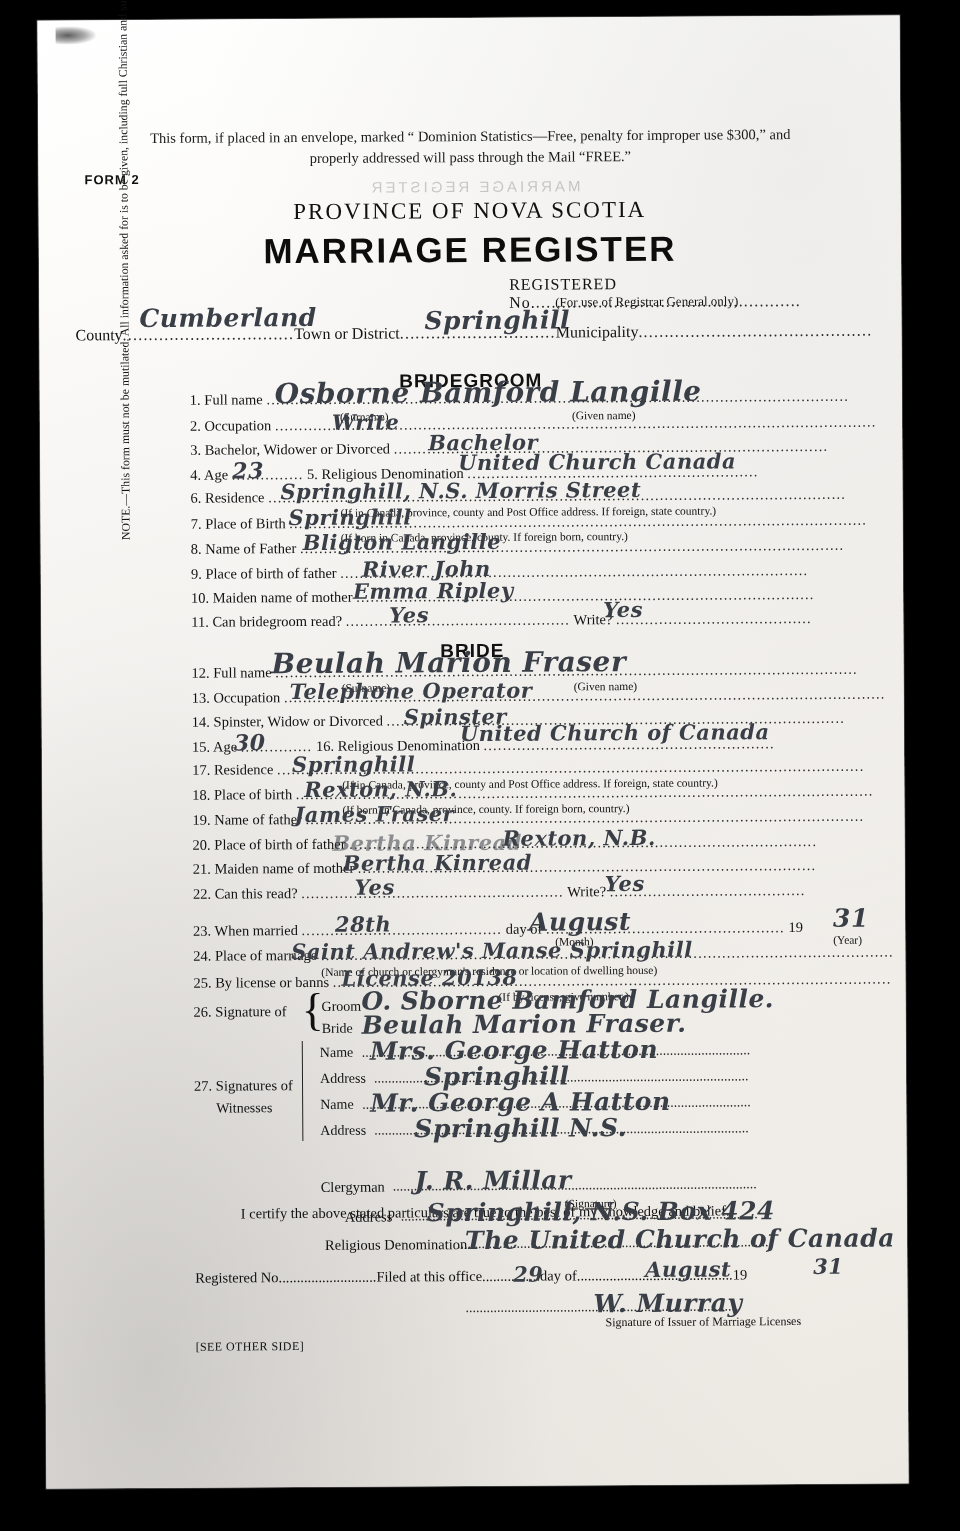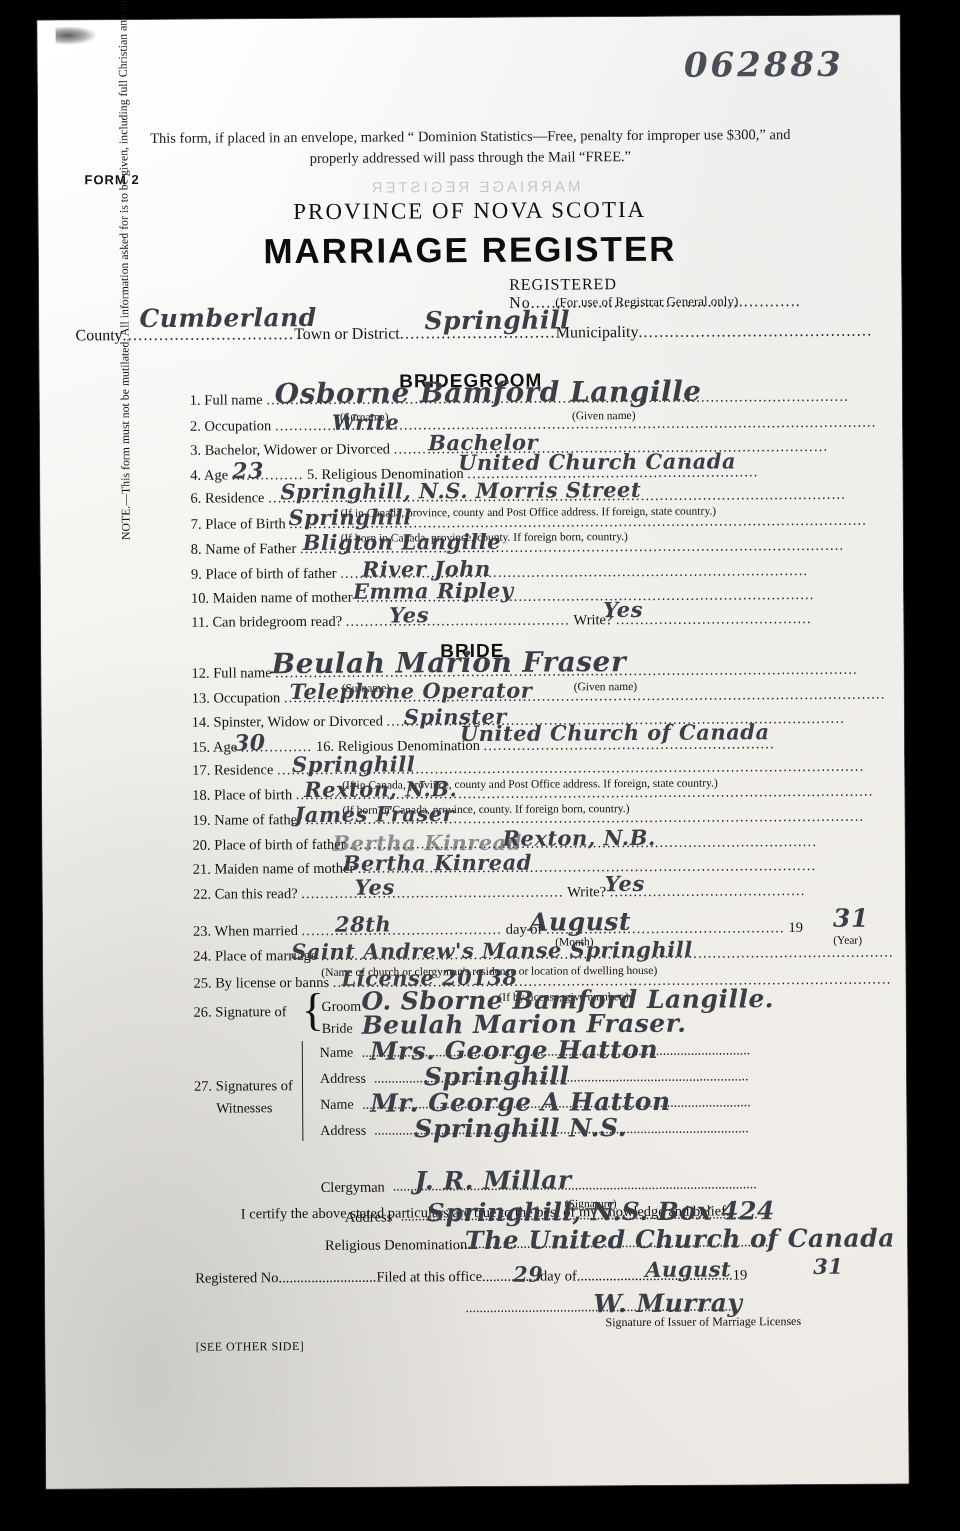--- a/index.html
+++ b/index.html
@@ -227,21 +227,20 @@
 </style>
 </head>
 <body>
 
 <div class="page">
   <div class="paper-tint"></div>
   <div class="content">
 
     <div class="smudge"></div>
 
-    <div class="reg-num hw">062883</div>
 
     <div class="notice">This form, if placed in an envelope, marked “ Dominion Statistics—Free, penalty for improper use $300,” and properly addressed will pass through the Mail “FREE.”</div>
 
     <div class="form-no">FORM 2</div>
 
     <div class="ghost">MARRIAGE REGISTER</div>
 
     <div class="province">PROVINCE OF NOVA SCOTIA</div>
     <div class="title">MARRIAGE REGISTER</div>
 

